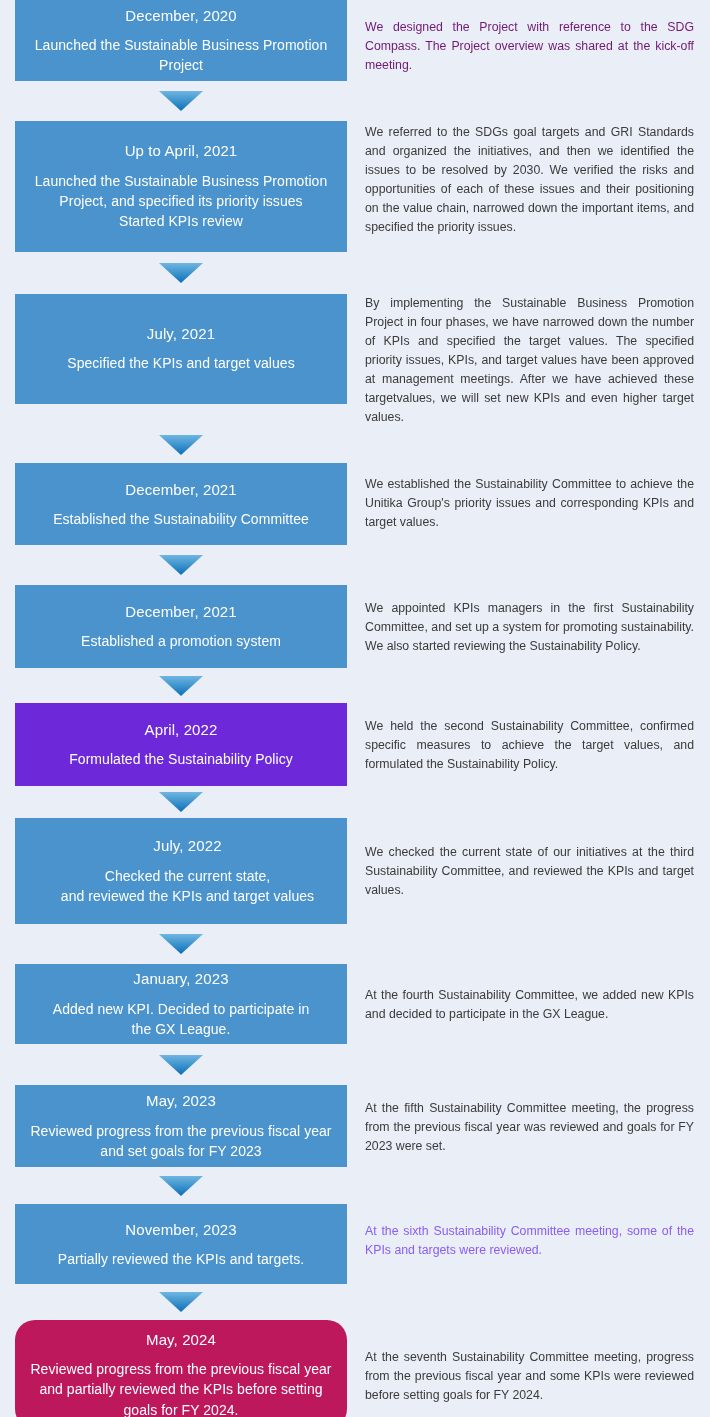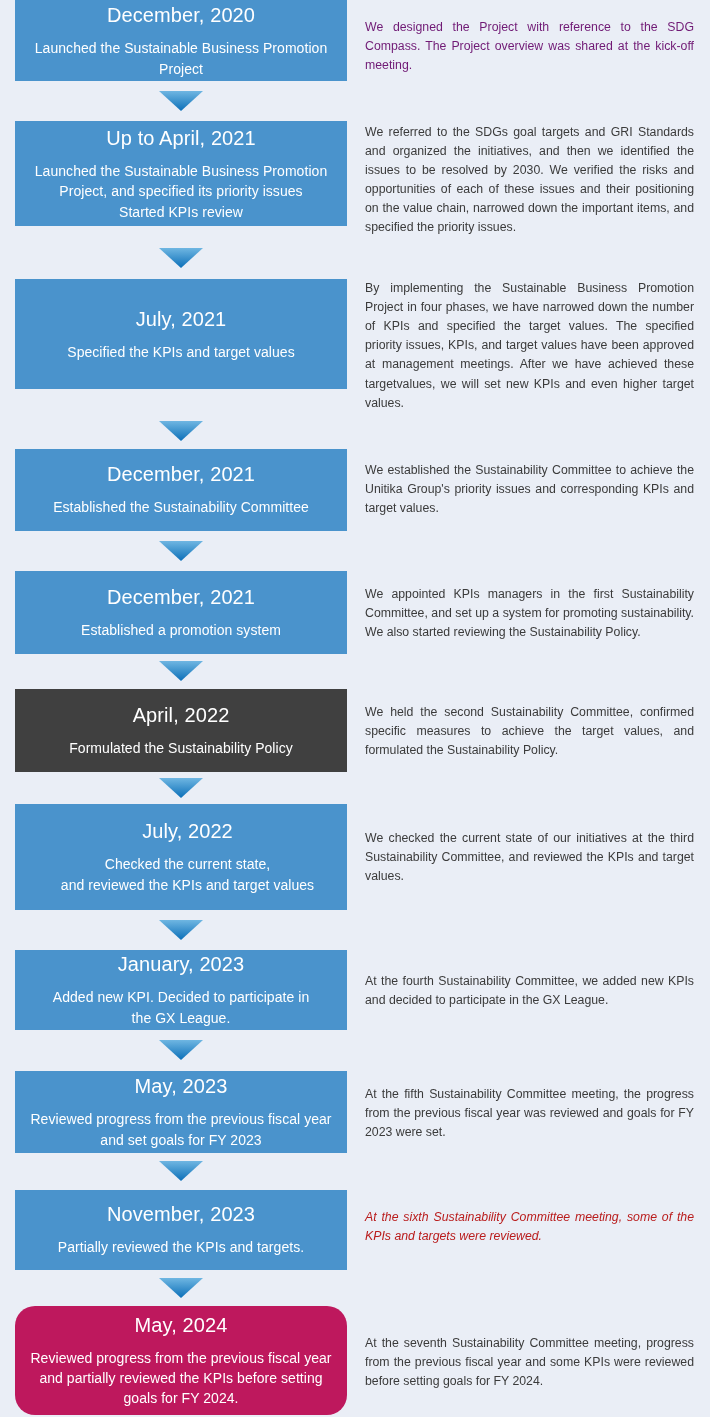--- a/index.html
+++ b/index.html
@@ -39,21 +39,21 @@
     color: #ffffff;
     display: flex;
     flex-direction: column;
     align-items: center;
     justify-content: center;
     text-align: center;
     padding: 6px 10px;
     flex: 0 0 332px;
   }
   .card-date {
-    font-size: 20px;
+    font-size: 15px;
     line-height: 1.35;
     letter-spacing: 0.1px;
     margin-bottom: 9px;
     white-space: pre-line;
   }
   .card-title {
     font-size: 14px;
     line-height: 1.45;
     letter-spacing: 0.05px;
     white-space: pre-line;
@@ -102,21 +102,21 @@
             <stop offset="100%" stop-color="#0b6fb8"></stop>
           </linearGradient>
         </defs>
         <polygon points="0,0 44,0 22,20" fill="url(#agrad0)"></polygon>
       </svg>
     </div>
   </div>
 
   <div class="step">
     <div class="step-row">
-      <div class="card" style="background: rgb(74, 147, 204); color: rgb(255, 255, 255); height: 105px;">
+      <div class="card" style="background: rgb(74, 147, 204); color: rgb(255, 255, 255); height: 131px;">
         <div class="card-date">Up to April, 2021</div>
         <div class="card-title">Launched the Sustainable Business Promotion
 Project, and specified its priority issues
 Started KPIs review</div>
       </div>
       <div class="desc" style="color: rgb(59, 59, 59); padding-top: 2px;">We referred to the SDGs goal targets and GRI Standards and organized the initiatives, and then we identified the issues to be resolved by 2030. We verified the risks and opportunities of each of these issues and their positioning on the value chain, narrowed down the important items, and specified the priority issues.</div>
     </div>
     <div class="arrow-wrap" style="height: 42px;">
       <svg class="arrow" viewBox="0 0 44 20" aria-hidden="true">
         <defs>
@@ -188,21 +188,21 @@
             <stop offset="100%" stop-color="#0b6fb8"></stop>
           </linearGradient>
         </defs>
         <polygon points="0,0 44,0 22,20" fill="url(#agrad4)"></polygon>
       </svg>
     </div>
   </div>
 
   <div class="step">
     <div class="step-row">
-      <div class="card" style="background: #404040; color: rgb(255, 255, 255); height: 83px;">
+      <div class="card" style="background: #6d28d9; color: rgb(255, 255, 255); height: 83px;">
         <div class="card-date">April, 2022</div>
         <div class="card-title">Formulated the Sustainability Policy</div>
       </div>
       <div class="desc" style="color: rgb(59, 59, 59); padding-top: 14px;">We held the second Sustainability Committee, confirmed specific measures to achieve the target values, and formulated the Sustainability Policy.</div>
     </div>
     <div class="arrow-wrap" style="height: 32px;">
       <svg class="arrow" viewBox="0 0 44 20" aria-hidden="true">
         <defs>
           <linearGradient id="agrad5" x1="0" y1="0" x2="0" y2="1">
             <stop offset="0%" stop-color="#6fb6e2"></stop>
@@ -279,21 +279,21 @@
       </svg>
     </div>
   </div>
 
   <div class="step">
     <div class="step-row">
       <div class="card" style="background: rgb(74, 147, 204); color: rgb(255, 255, 255); height: 80px;">
         <div class="card-date">November, 2023</div>
         <div class="card-title">Partially reviewed the KPIs and targets.</div>
       </div>
-      <div class="desc" style="color: #b91c1c; padding-top: 18px; font-style: italic;">At the sixth Sustainability Committee meeting, some of the KPIs and targets were reviewed.</div>
+      <div class="desc" style="color: #8b5cf6; padding-top: 18px;">At the sixth Sustainability Committee meeting, some of the KPIs and targets were reviewed.</div>
     </div>
     <div class="arrow-wrap" style="height: 36px;">
       <svg class="arrow" viewBox="0 0 44 20" aria-hidden="true">
         <defs>
           <linearGradient id="agrad9" x1="0" y1="0" x2="0" y2="1">
             <stop offset="0%" stop-color="#6fb6e2"></stop>
             <stop offset="100%" stop-color="#0b6fb8"></stop>
           </linearGradient>
         </defs>
         <polygon points="0,0 44,0 22,20" fill="url(#agrad9)"></polygon>

